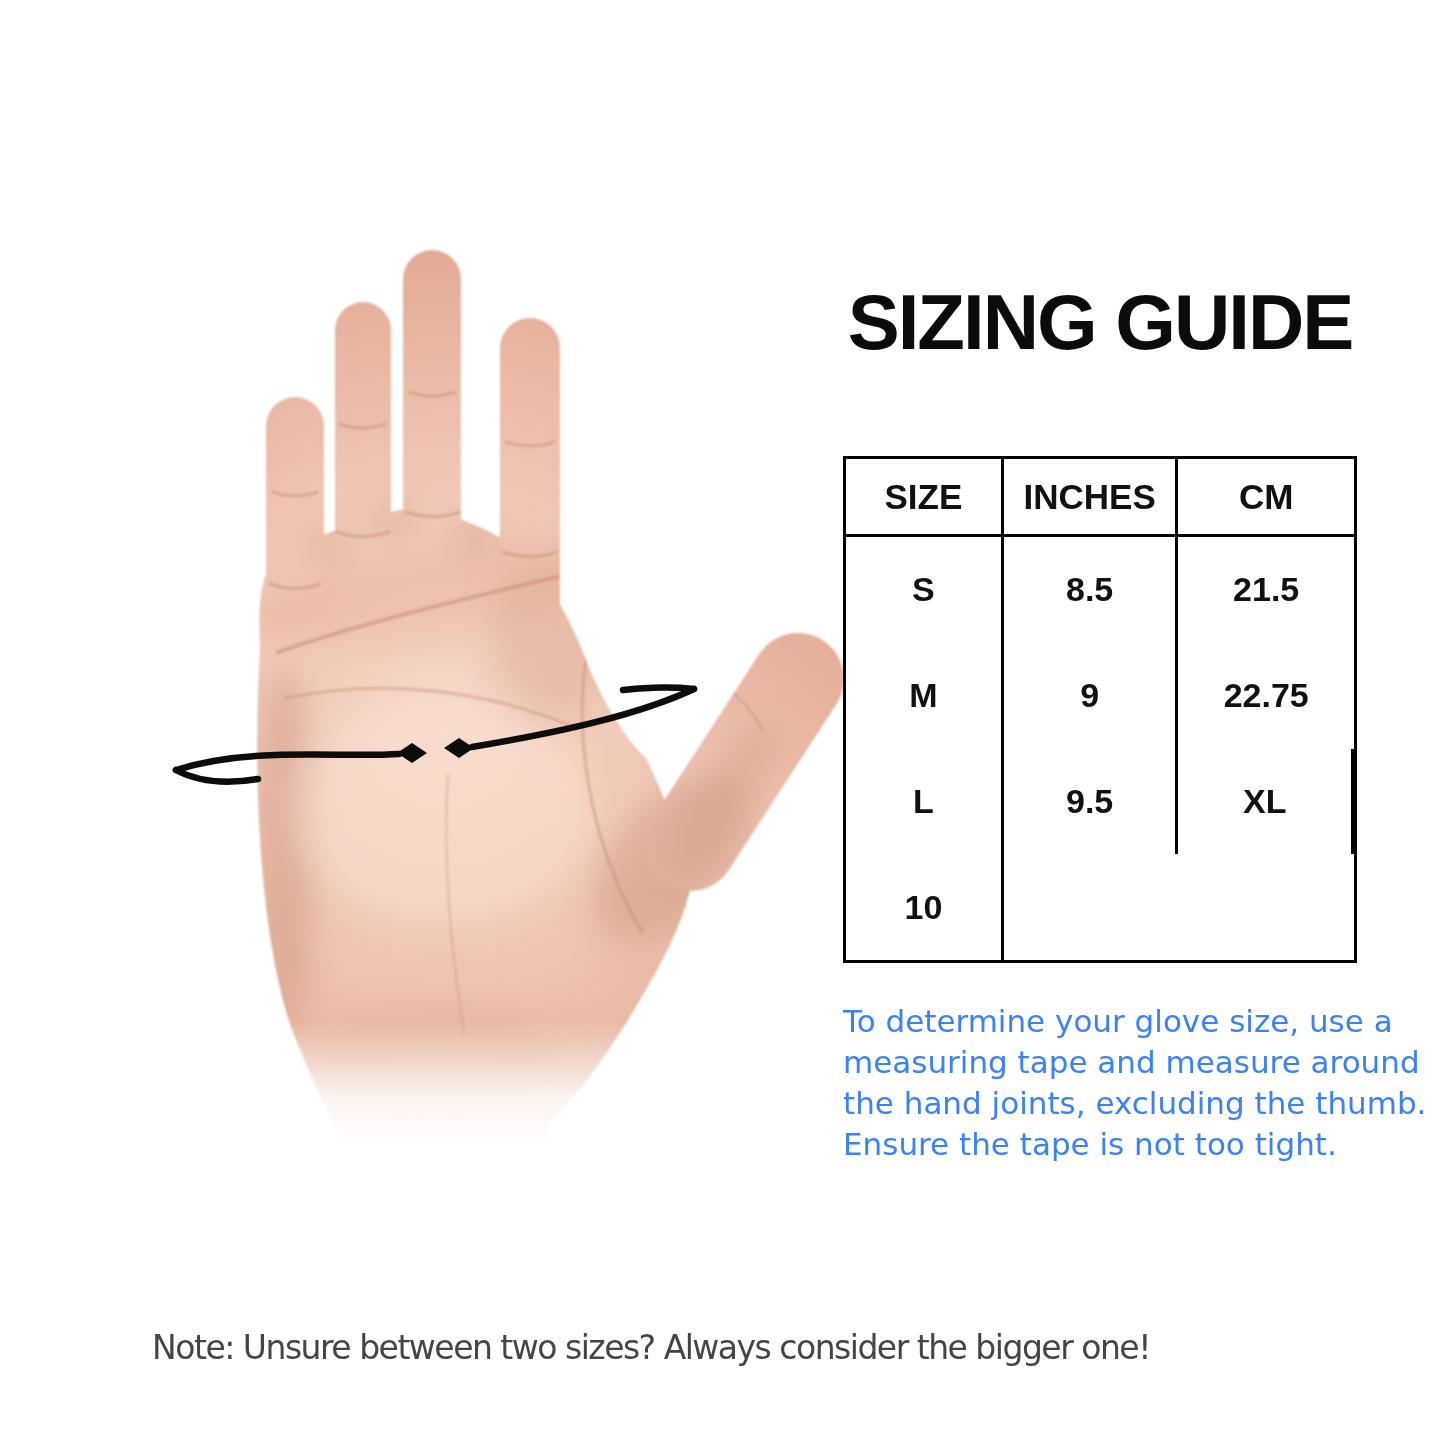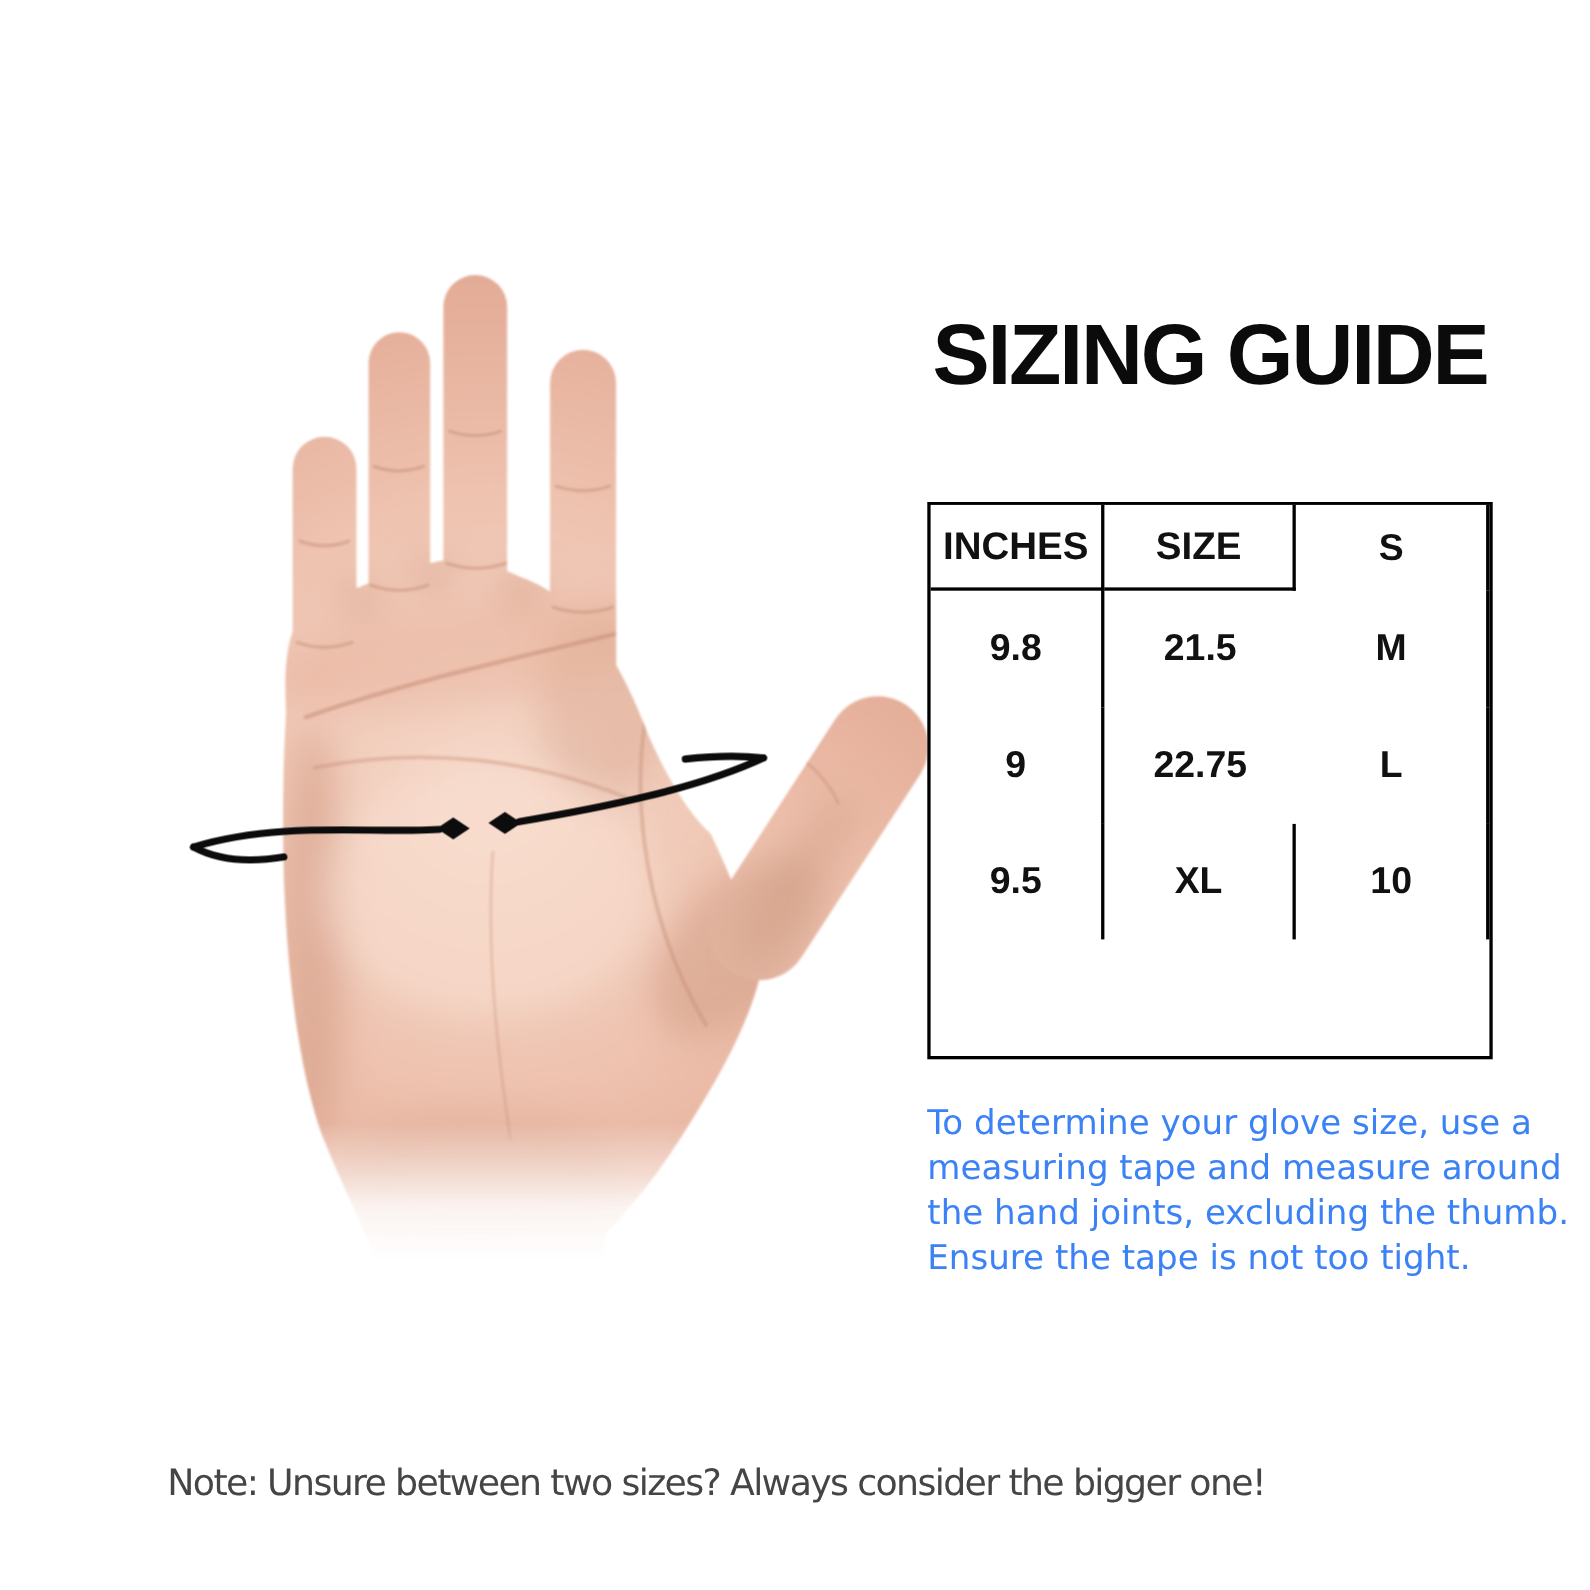--- a/index.html
+++ b/index.html
@@ -152,25 +152,26 @@
         </g>
         <polygon fill="#0c0c0c" points="353,753 368,743 383,753 368,763"></polygon>
         <polygon fill="#0c0c0c" points="400,748 415,738 430,748 415,758"></polygon>
       </g>
     </svg>
   </div>
 
   <h1 class="page-title">SIZING GUIDE</h1>
 
   <div class="size-table">
+    <div class="cell head c0">SIZE</div>
     <div class="cell head c1">INCHES</div>
-    <div class="cell head c0">SIZE</div>
+    <div class="cell head c2">CM</div>
 
     <div class="cell c0">S</div>
-    <div class="cell c1">9.8</div>
+    <div class="cell c1">8.5</div>
     <div class="cell c2">21.5</div>
 
     <div class="cell c0">M</div>
     <div class="cell c1">9</div>
     <div class="cell c2">22.75</div>
 
     <div class="cell c0">L</div>
     <div class="cell c1">9.5</div>
 
     <div class="cell c0">XL</div>

